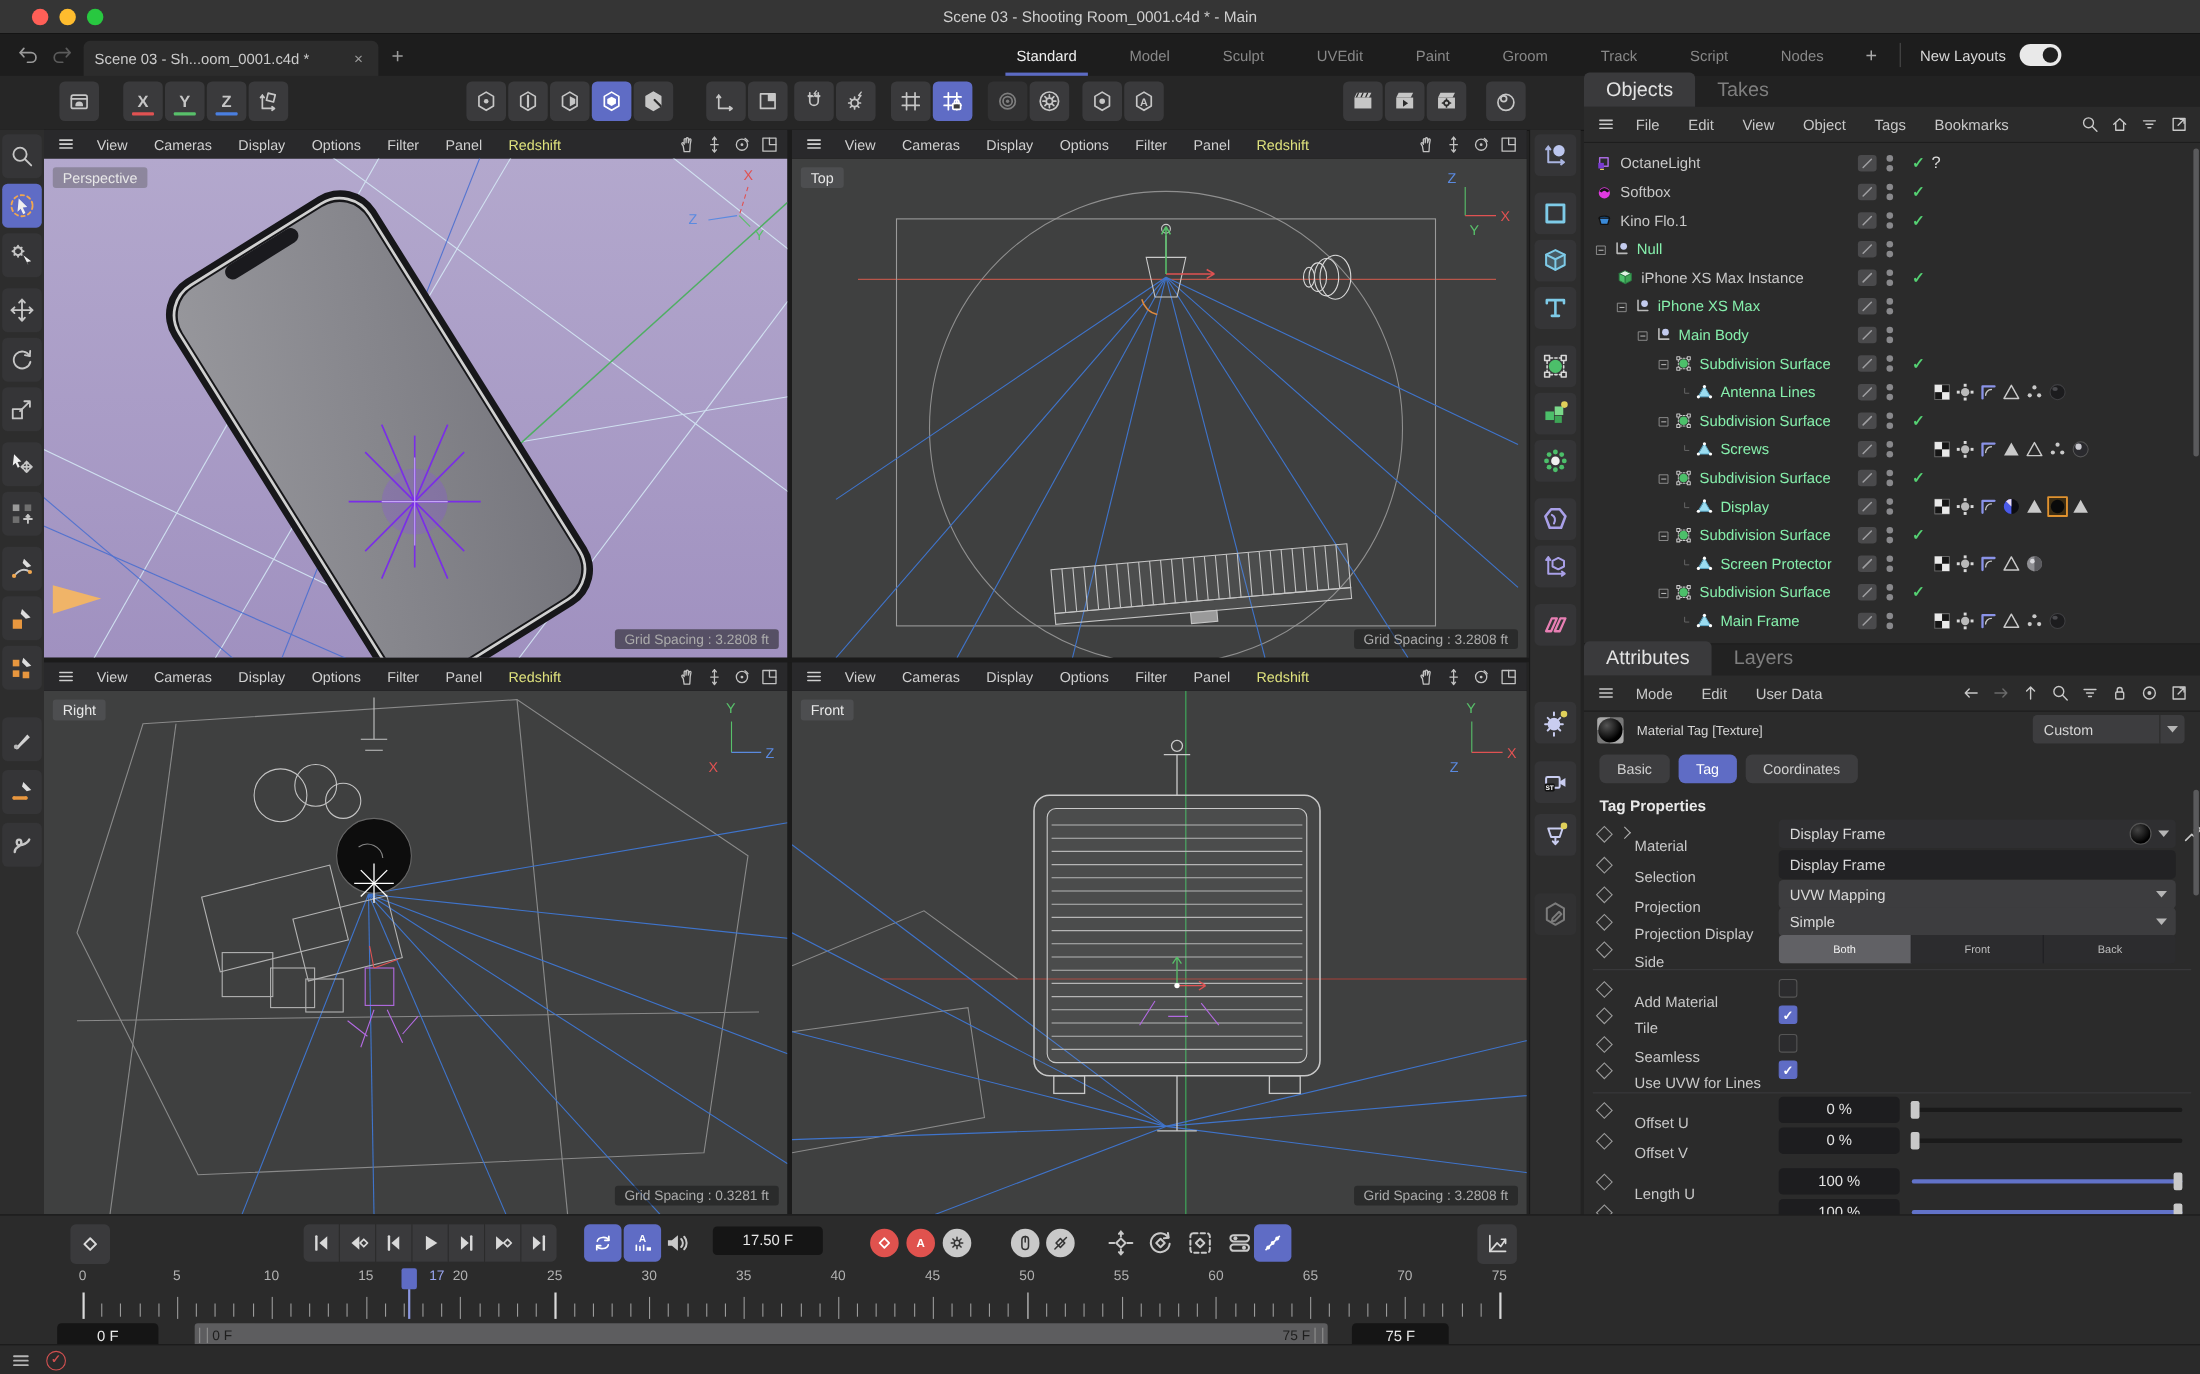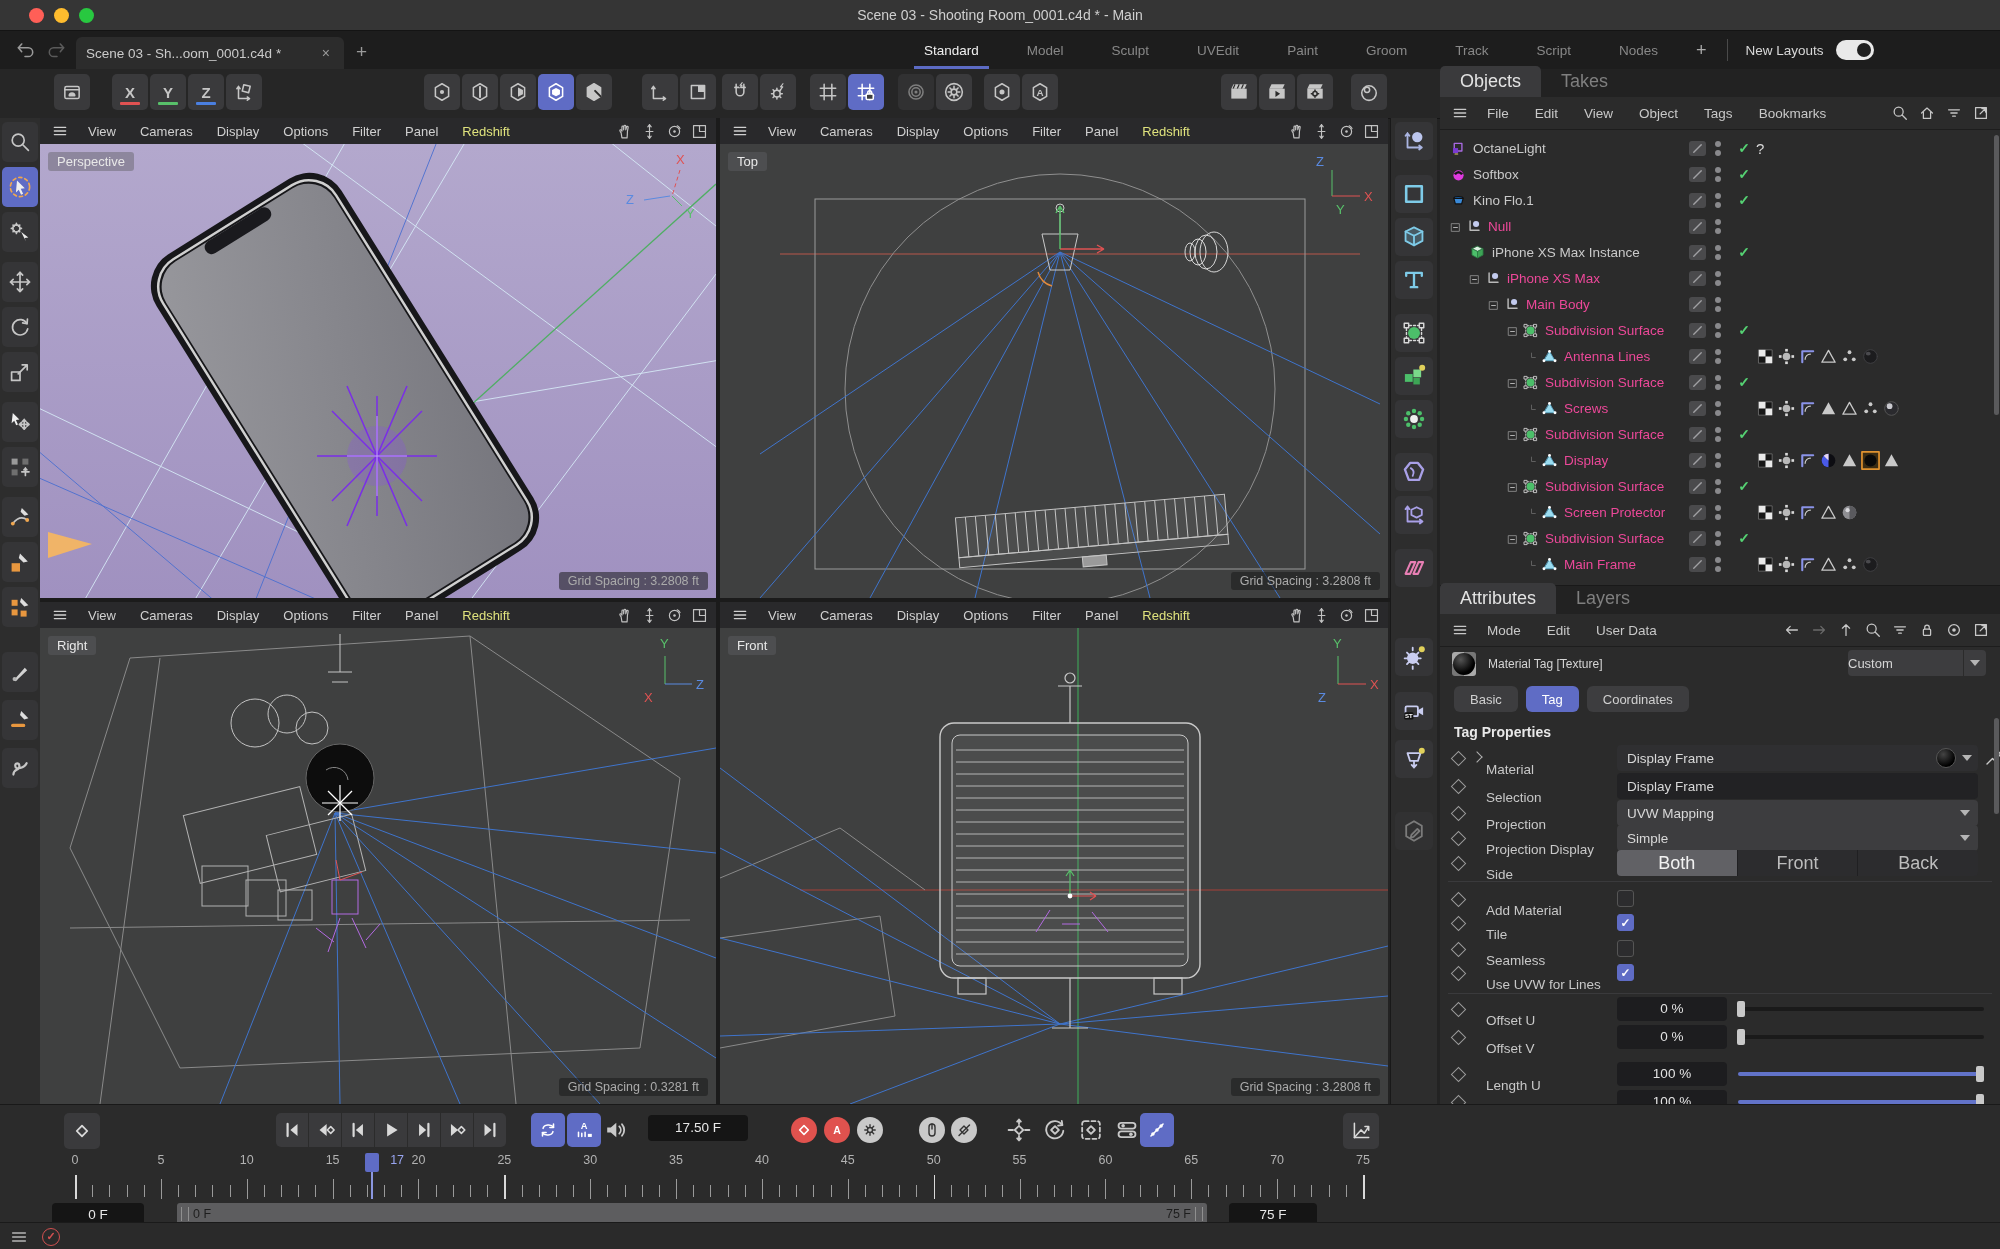--- a/index.html
+++ b/index.html
@@ -66,41 +66,41 @@
   .pmenu .mi{padding:0 13px;}
   .pmenu .burger{width:20px;height:16px;margin-left:10px;margin-right:4px;}
   .pmenu .picons{margin-left:auto;display:flex;gap:9px;padding-right:10px;}
   .pmenu .picons .ic{width:18px;height:18px;}
   .pmenu .picons .ic.dim{opacity:.4;}
   .tree{position:absolute;left:0;top:62px;right:0;bottom:0;overflow:hidden;}
   .trow{position:absolute;left:0;right:6px;height:26px;display:flex;align-items:center;font-size:13.5px;}
   .trow .expand{width:11px;height:11px;margin-right:4px;flex:none;}
   .trow .oicon{width:17px;height:17px;margin-right:6px;flex:none;}
   .trow .nm{white-space:nowrap;overflow:hidden;max-width:230px;}
-  .trow .nm.orange{color:#ec4899;}
+  .trow .nm.orange{color:#86efac;}
   .trow .nm.light{color:#c9c9c9;}
   .trow .sp{flex:1;}
   .trow .pencil{flex:none;width:17px;height:15px;background:#4a4a4c;border-radius:3px;margin-right:8px;
                 display:flex;align-items:center;justify-content:center;}
   .trow .vdots{flex:none;width:8px;margin-right:10px;display:flex;flex-direction:column;gap:3px;align-items:center;}
   .trow .vdots i{width:6px;height:6px;border-radius:50%;background:#89898c;}
   .trow .chk{flex:none;width:24px;text-align:center;color:#55d273;font-size:14px;font-weight:bold;}
   .trow .tags{flex:none;width:238px;display:flex;gap:2px;align-items:center;}
   .trow .tags .tg{width: 19px;height:19px;}
   .trow .q{color:#d9d9d9;font-size:15px;}
   .scrollthumb{position:absolute;right:1px;width:5px;background:#5a5a5c;border-radius:3px;}
   .attr-hdr{position:absolute;left:0;top:60px;right:0;height:36px;display:flex;align-items:center;}
   .matball{width:24px;height:24px;margin-left:12px;border-radius:3px;
            background:conic-gradient(#777 0 25%,#aaa 0 50%,#777 0 75%,#aaa 0);position:relative;}
   .matball::after{content:"";position:absolute;inset:1px;border-radius:50%;
            background:radial-gradient(circle at 35% 30%,#555,#000 65%);}
   .attr-title{margin-left:12px;font-size:12px;color:#d5d5d5;}
   .preset{position:absolute;right:14px;top:4px;width:138px;height:26px;background:#3d3d3f;border-radius:4px;
           display:flex;align-items:center;font-size:13px;color:#d5d5d5;}
-  .preset span{}
+  .preset span{padding-left:10px;}
   .preset .dd{margin-left:auto;width:22px;height:100%;border-left:1px solid #2b2b2b;display:flex;align-items:center;justify-content:center;}
   .caret{width:0;height:0;border-left:5px solid transparent;border-right:5px solid transparent;border-top:6px solid #b5b5b5;}
   .sectabs{position:absolute;left:14px;top:100px;display:flex;gap:8px;}
   .sectab{height:26px;padding:0 16px;background:#3d3d3f;border-radius:6px;display:flex;align-items:center;
           font-size:13px;color:#d0d0d0;}
   .sectab.active{background:#5f6cc5;color:#fff;}
   .sec-title{position:absolute;left:14px;top:138px;font-size:14px;font-weight:bold;color:#e8e8e8;}
   .arow{position:absolute;left:0;right:0;height:26px;}
   .arow .diamond{position:absolute;left:13px;top:8px;width:9px;height:9px;border:1.4px solid #9a9a9a;transform:rotate(45deg);}
   .arow .albl{position:absolute;left:46px;top:17px;font-size:13.5px;color:#c8c8c8;white-space:nowrap;}
@@ -108,21 +108,21 @@
   .vfield{position:absolute;left:177px;width:361px;height:26px;background:#2f2f31;border-radius:4px;box-sizing:border-box;
           display:flex;align-items:center;font-size:13.5px;color:#d8d8d8;}
   .vfield span{padding-left:10px;}
   .vfield.darker{background:#222224;}
   .vfield.drop{background:#3d3d3f;}
   .vfield .dd{margin-left:auto;padding-right:8px;}
   .vfield .mball{margin-left:auto;width:18px;height:18px;border-radius:50%;background:radial-gradient(circle at 35% 30%,#444,#000 70%);border:1px solid #555;}
   .vfield .mcaret{margin:0 6px;}
   .dropper{position:absolute;left:544px;top:2px;width:20px;height:20px;color:#c9c9c9;}
   .seg{position:absolute;left:177px;width:361px;height:26px;background:#2c2c2e;border-radius:4px;display:flex;overflow:hidden;}
-  .seg div{flex:1;display:flex;align-items:center;justify-content:center;font-size:18px;color:#bdbdbd;border-right:1px solid #202022;}
+  .seg div{flex:1;display:flex;align-items:center;justify-content:center;font-size:10px;color:#bdbdbd;border-right:1px solid #202022;}
   .seg div:last-child{border-right:none;}
   .seg div.on{background:#616165;color:#f2f2f2;}
   .cbx{position:absolute;left:177px;top:4px;width:17px;height:17px;border-radius:3px;background:#2c2c2e;border:1px solid #555;box-sizing:border-box;}
   .cbx.on{background:#5f6cc5;border-color:#5f6cc5;color:#fff;font-size:12px;font-weight:bold;text-align:center;line-height:16px;}
   .nfield{position:absolute;left:177px;width:110px;height:24px;top:1px;background:#1d1d1f;border-radius:4px;
           font-size:13.5px;color:#e2e2e2;text-align:center;line-height:24px;}
   .sld{position:absolute;left:298px;width:246px;top:11px;height:4px;border-radius:2px;background:#1a1a1a;}
   .sld.full{background:#6273c9;}
   .sld .knob{position:absolute;top:-6px;width:8px;height:16px;border-radius:2px;background:#c9c9c9;}
   .adiv{position:absolute;left:8px;right:8px;height:1px;background:#3a3a3c;}

